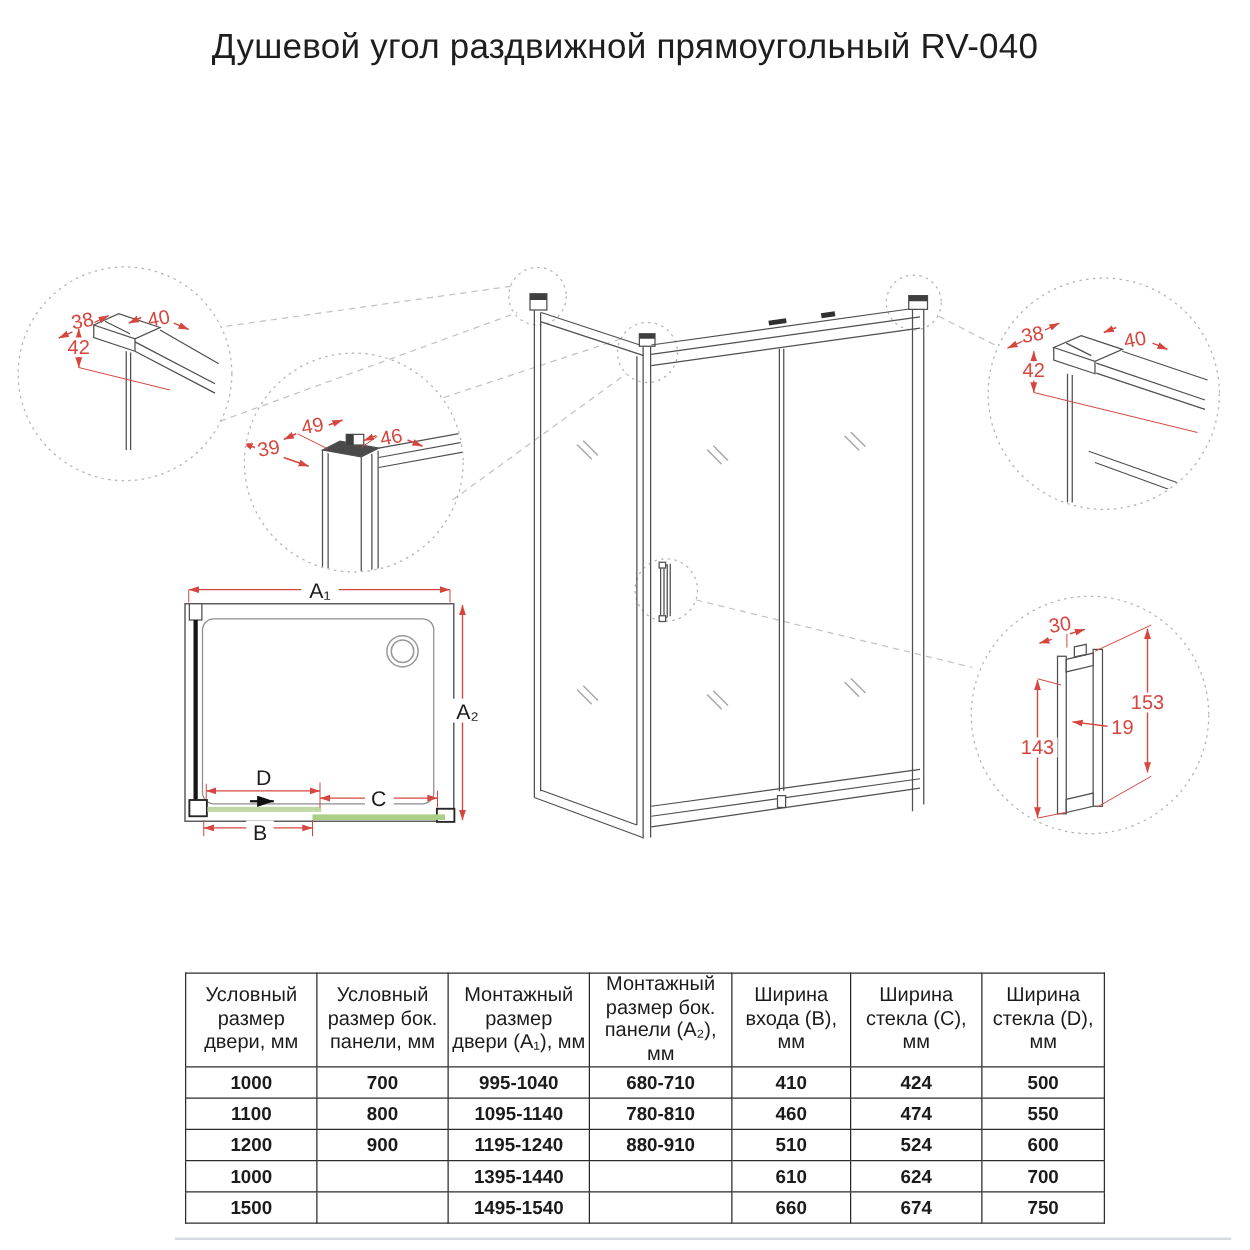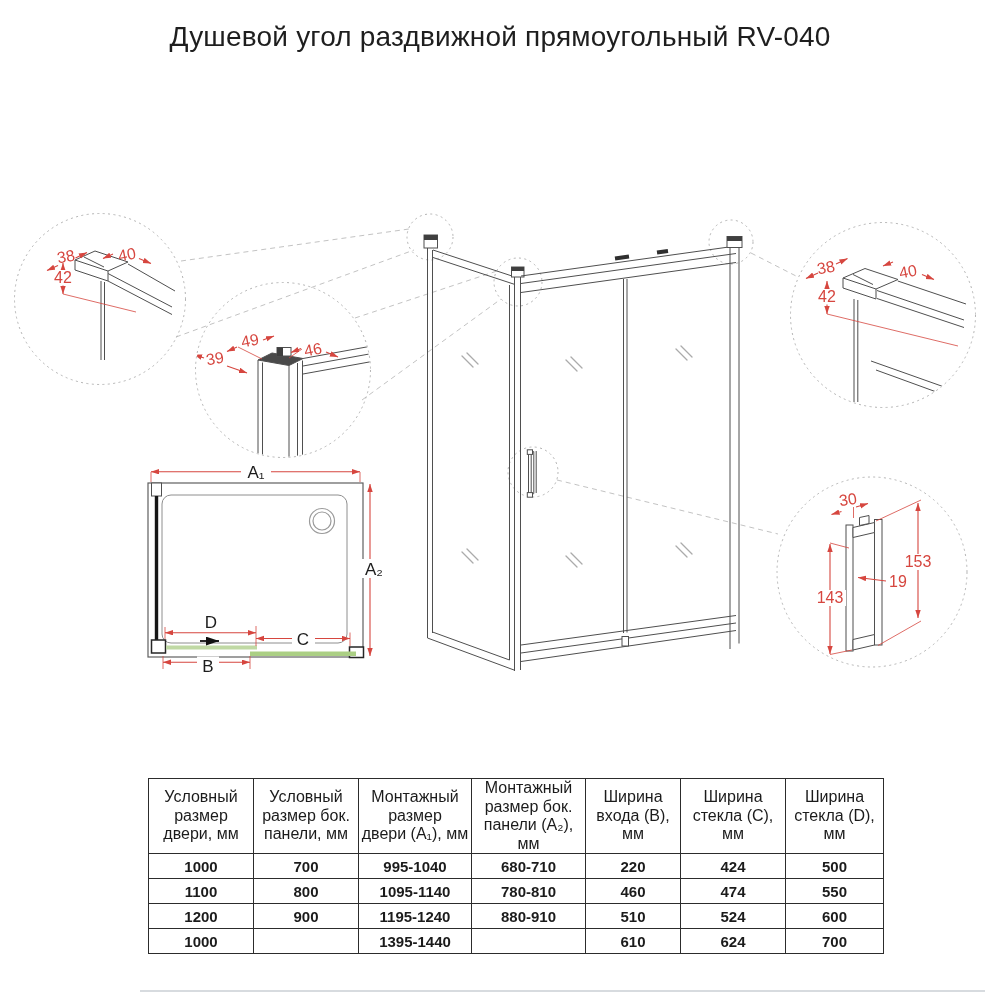--- a/index.html
+++ b/index.html
@@ -261,21 +261,21 @@
       <th>Ширина
 стекла (D), мм</th>
     </tr>
   </thead>
   <tbody>
     <tr>
       <td>1000</td>
       <td>700</td>
       <td>995-1040</td>
       <td>680-710</td>
-      <td>220</td>
+      <td>410</td>
       <td>424</td>
       <td>500</td>
     </tr>
     <tr>
       <td>1100</td>
       <td>800</td>
       <td>1095-1140</td>
       <td>780-810</td>
       <td>460</td>
       <td>474</td>
@@ -292,16 +292,25 @@
     </tr>
     <tr>
       <td>1000</td>
       <td></td>
       <td>1395-1440</td>
       <td></td>
       <td>610</td>
       <td>624</td>
       <td>700</td>
     </tr>
+    <tr>
+      <td>1500</td>
+      <td></td>
+      <td>1495-1540</td>
+      <td></td>
+      <td>660</td>
+      <td>674</td>
+      <td>750</td>
+    </tr>
   </tbody>
 </table>
 
 <div class="baseline-rule"></div>
 
 </body></html>

